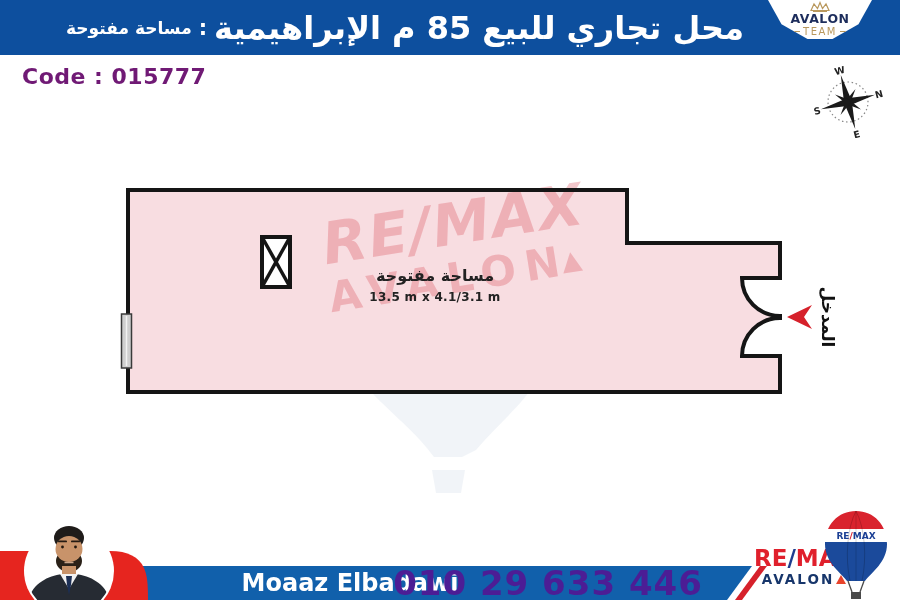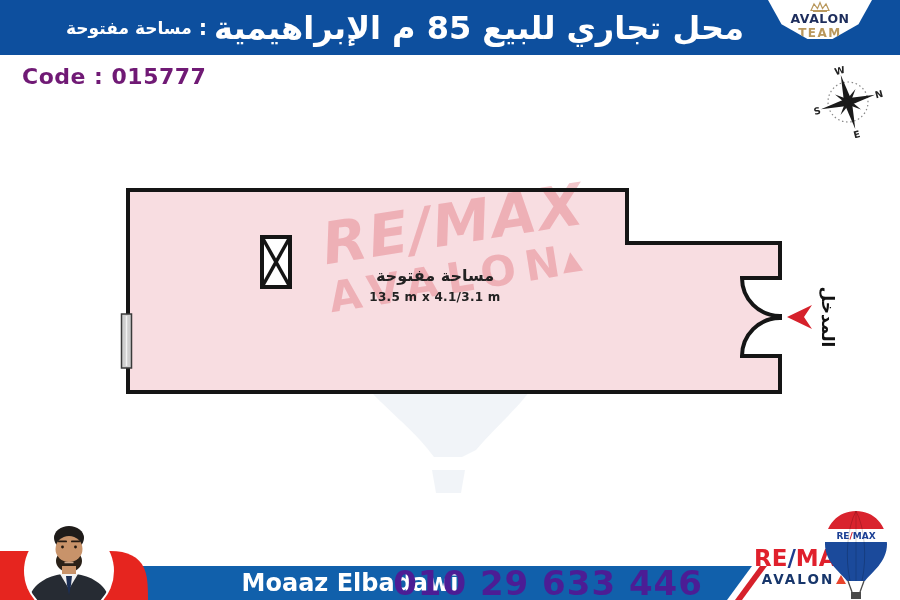--- a/index.html
+++ b/index.html
@@ -13,21 +13,21 @@
   .title-main{font-size:32px;font-weight:bold;text-align:center;}
   .title-sep{font-size:21px;font-weight:bold;}
   .title-sub{font-size:17px;font-weight:bold;}
 
   .premium-badge{position:absolute;left:768px;top:0;width:104px;height:42px;background:#ffffff;
       clip-path:polygon(0% 0%,100% 0%,87% 58%,62% 93%,38% 93%,13% 58%);
       display:flex;flex-direction:column;align-items:center;padding-top:1px;box-sizing:border-box;}
   .premium-name{font-size:12.5px;font-weight:800;color:#1d2d5c;letter-spacing:.5px;line-height:13px;}
   .premium-team{display:flex;align-items:center;gap:3px;margin-top:1px;}
   .premium-team .tline{width:13px;height:1px;background:#b9985d;}
-  .premium-team .tword{font-size:12px;font-weight:bold;color:#b9985d;letter-spacing:1.5px;}
+  .premium-team .tword{font-size:10px;font-weight:normal;color:#b9985d;letter-spacing:1.5px;}
 
   
   .code-label{position:absolute;left:22px;top:64px;font-size:22px;font-weight:bold;color:#701a75;
       letter-spacing:.5px;}
   .compass{position:absolute;left:810px;top:62px;width:76px;height:76px;}
 
   
   .plan-svg{position:absolute;left:0;top:0;width:900px;height:600px;pointer-events:none;}
   .room-label{position:absolute;left:330px;top:266px;width:210px;text-align:center;
       font-size:16px;font-weight:bold;color:#222;}

